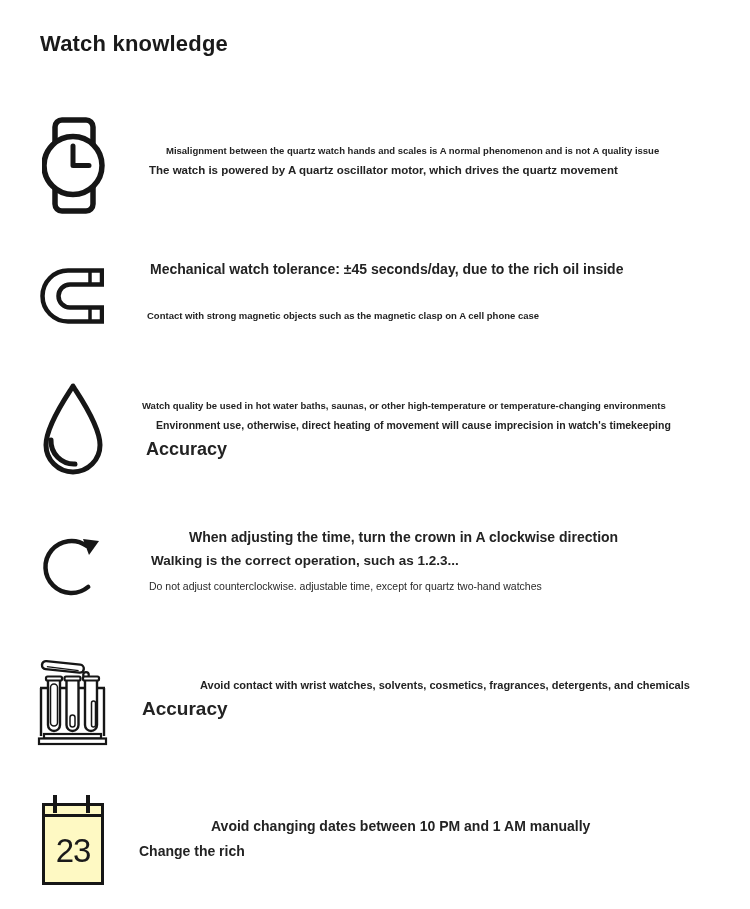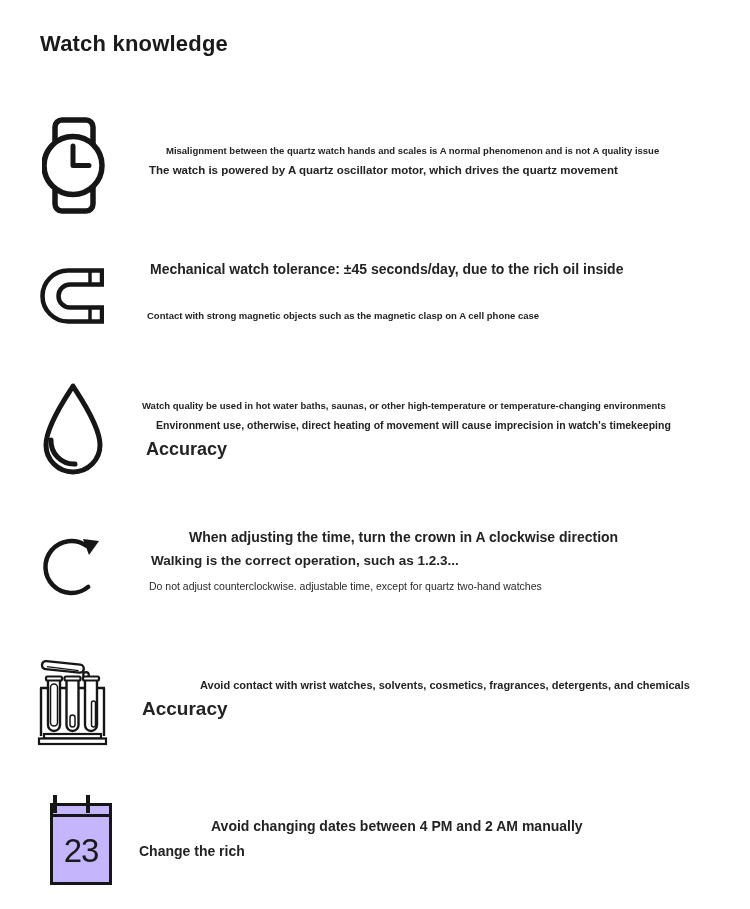--- a/index.html
+++ b/index.html
@@ -34,22 +34,22 @@
   .icon{position:absolute;}
   .icon svg{display:block;width:100%;height:100%;}
   .icon-watch{left:42px;top:117px;width:64px;height:97px;}
   .icon-magnet{left:40px;top:267px;width:64px;height:58px;}
   .icon-drop{left:38px;top:382px;width:70px;height:96px;}
   .icon-rotate{left:42px;top:529px;width:61px;height:73px;}
   .icon-tubes{left:37px;top:651px;width:71px;height:95px;}
 
   
   .icon-calendar{left:41px;top:795px;width:62px;height:90px;}
-  .cal-body{position:absolute;left:9px;top:8px;width:62px;height:82px;border:3.5px solid #161616;
-            box-sizing:border-box;background:#c4b5fd;text-decoration:underline;}
+  .cal-body{position:absolute;left:1px;top:8px;width:62px;height:82px;border:3.5px solid #161616;
+            box-sizing:border-box;background:#fef9c3;text-decoration:underline;}
   .cal-head{position:absolute;left:0;top:0;width:100%;height:11px;border-bottom:3px solid #161616;box-sizing:border-box;}
   .cal-tick{position:absolute;top:0;width:3.5px;height:18px;background:#161616;}
   .cal-tick.t1{left:12px;}
   .cal-tick.t2{left:45px;}
   .cal-day{position:absolute;left:0;right:0;top:14px;bottom:0;display:flex;align-items:center;justify-content:center;
            font-size:33px;font-weight:400;color:#1a1a1a;letter-spacing:-1px;}
 </style>
 </head>
 <body>
 
@@ -130,16 +130,16 @@
   <div class="line s5l2">Accuracy</div>
 
   <div class="icon icon-calendar">
     <div class="cal-body">
       <div class="cal-head"></div>
       <div class="cal-day">23</div>
     </div>
     <div class="cal-tick t1"></div>
     <div class="cal-tick t2"></div>
   </div>
-  <div class="line s6l1">Avoid changing dates between 4 PM and 2 AM manually</div>
+  <div class="line s6l1">Avoid changing dates between 10 PM and 1 AM manually</div>
   <div class="line s6l2">Change the rich</div>
 
 </div>
 
 </body></html>

